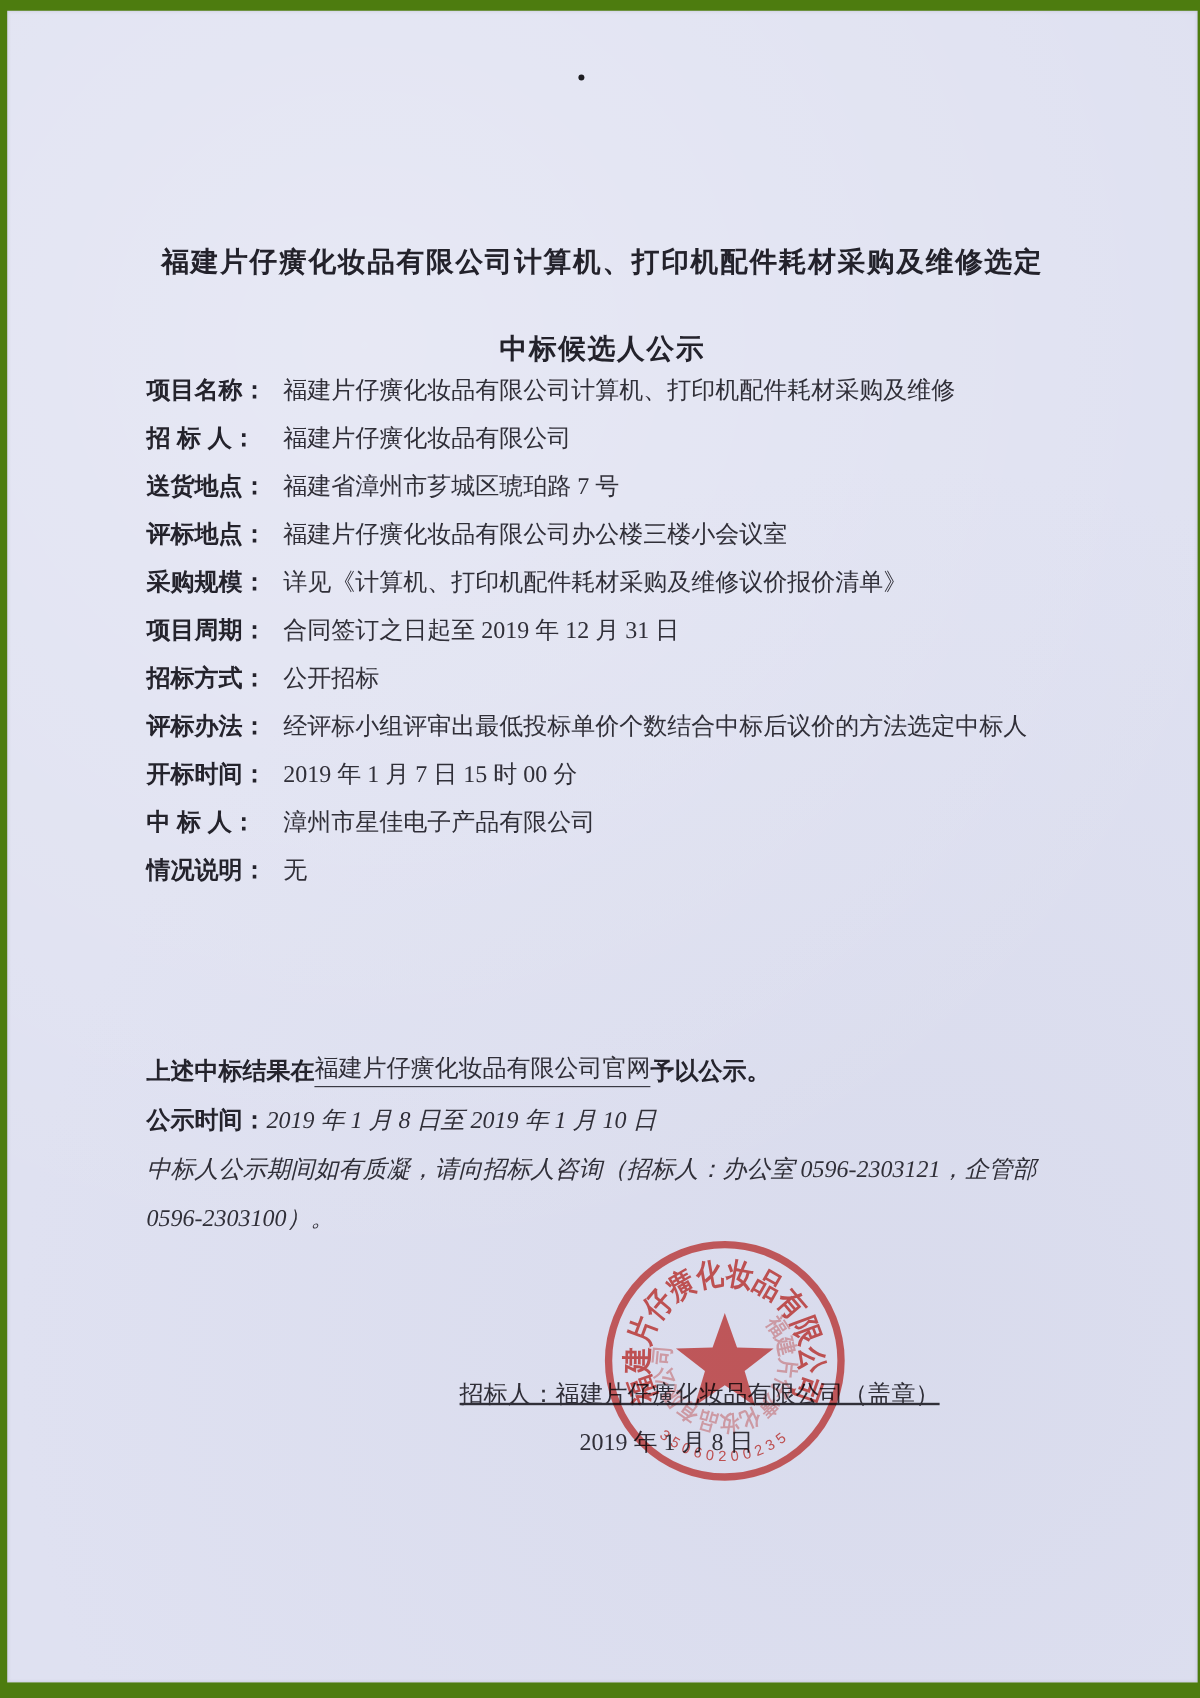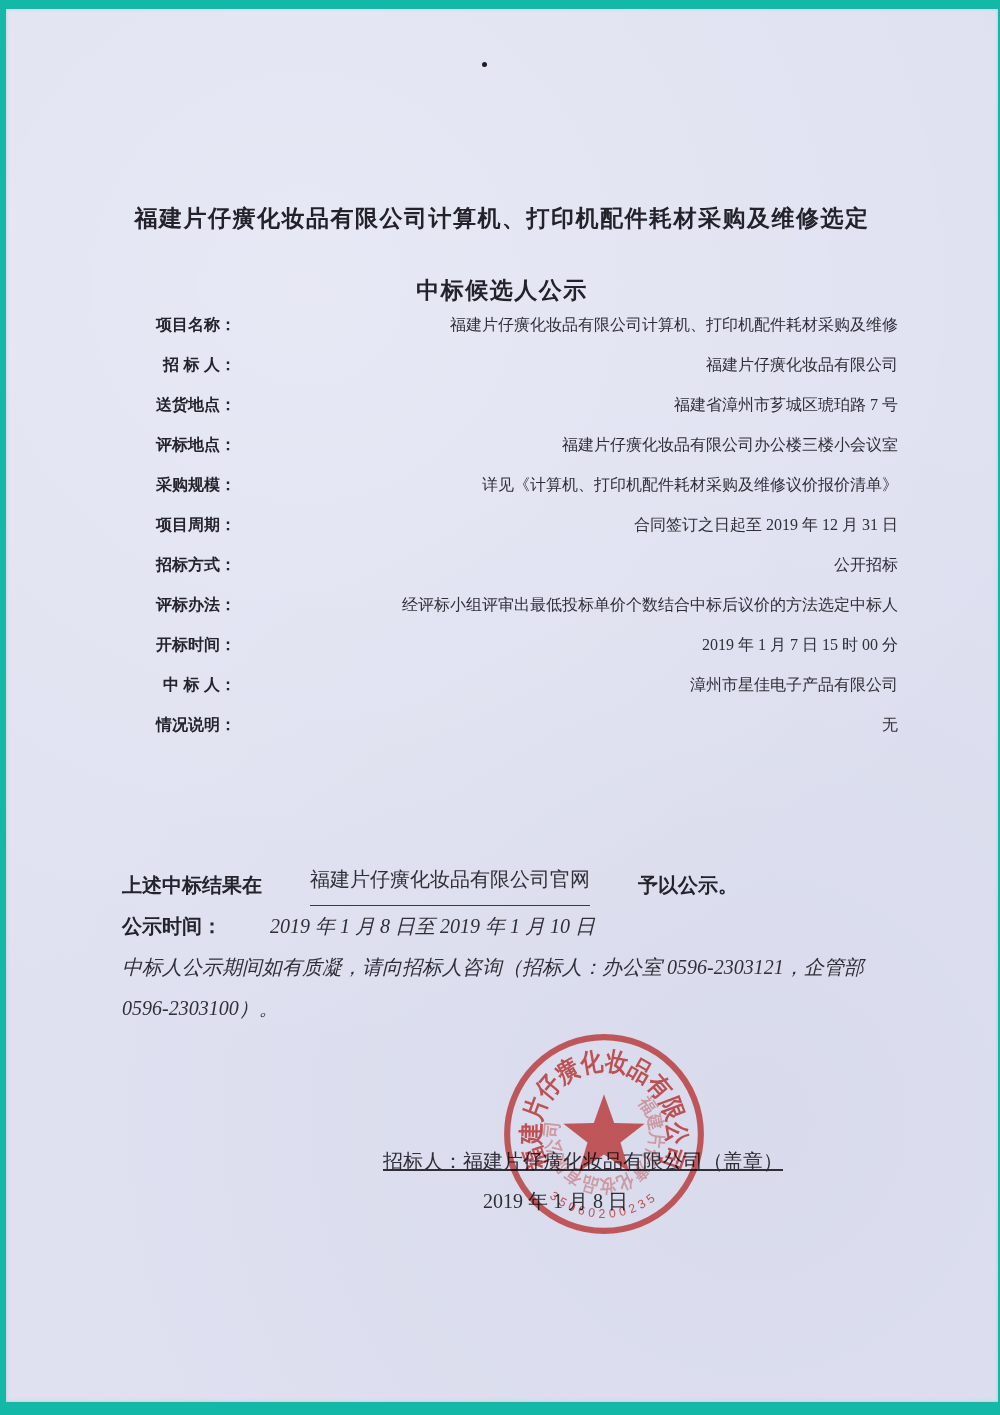--- a/index.html
+++ b/index.html
@@ -5,21 +5,21 @@
   html,body{margin:0;padding:0;}
   body{
     width:1000px;height:1415px;
     background:#ffffff;
     font-family:"Liberation Serif","DejaVu Serif",serif;
     position:relative;
     overflow:hidden;
   }
   .scan-page{
     position:absolute; inset:0;
-    background:#14b8a6;
+    background:#4d7c0f;
   }
   .paper{
     position:absolute;
     top:9px; left:6px; right:2px; bottom:13px;
     background:#dfe1f1;
     background-image:
       radial-gradient(circle at 30% 20%, rgba(255,255,255,.25), rgba(255,255,255,0) 60%),
       radial-gradient(circle at 75% 80%, rgba(205,208,228,.35), rgba(205,208,228,0) 55%);
     box-shadow: 0 0 3px rgba(90,90,120,.25) inset;
     color:#2e2d36;
@@ -42,57 +42,54 @@
   .title-line1{font-size:23px; letter-spacing:1.5px;}
   .title-line2{font-size:23px; letter-spacing:1.5px; margin-top:41px;}
   .fields{
     position:absolute;
     left:116px; right:100px; top:296px;
   }
   .field-row{
     display:flex;
     height:40px;
     align-items:center;
-    font-size:16px;
-    text-align:right;
+    font-size:20px;
   }
   .field-label{
     font-family:"Liberation Sans","DejaVu Sans",sans-serif;
     font-weight:700;
     white-space:pre;
     width:114px;
     flex:0 0 auto;
     color:#24232c;
   }
   .field-value{
     flex:1 1 auto;
     white-space:nowrap;
     color:#302f38;
-    margin-left:36px;
   }
   .notice-block{
     position:absolute;
     left:116px; right:90px; top:856px;
     font-size:20px;
   }
   .notice-line{
     height:41px;
     display:flex;
-    align-items:center;
+    align-items:flex-end;
     white-space:pre;
-    gap:48px;
   }
   .bold-sans{
     font-family:"Liberation Sans","DejaVu Sans",sans-serif;
     font-weight:700;
     color:#24232c;
   }
   .underlined-serif{
     border-bottom:1.5px solid #3a3a44;
-    padding-bottom:12px;
+    padding-bottom:1px;
     color:#302f38;
   }
   .plain-serif{color:#302f38;font-style:italic;}
   .sign-block{
     position:absolute;
     left:377px; top:1132px;
     width:345px;
     font-size:20px;
     color:#302f38;
   }

